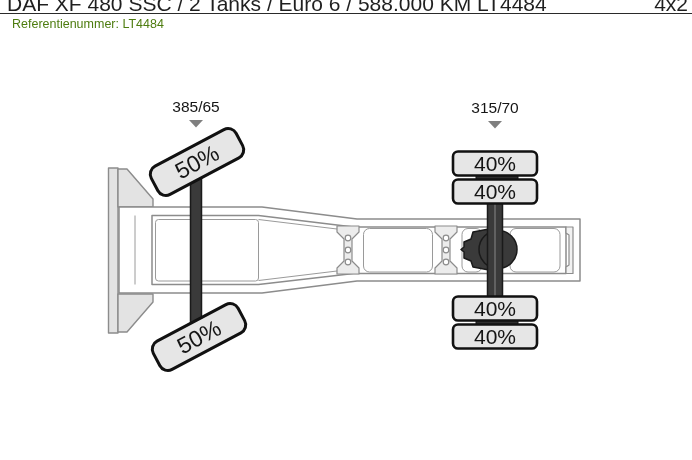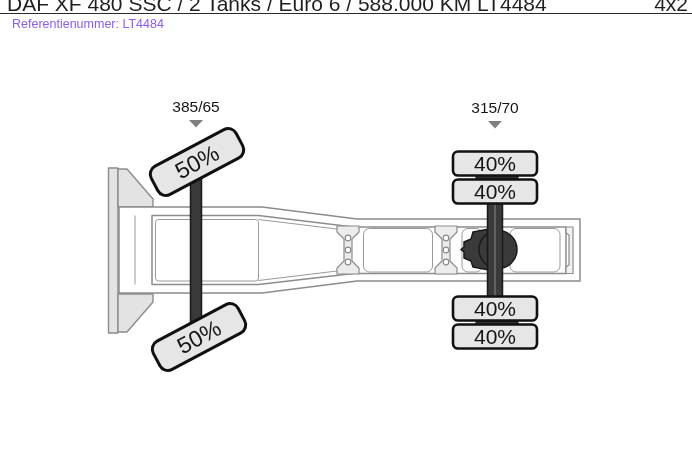--- a/index.html
+++ b/index.html
@@ -10,21 +10,21 @@
   .title-row{
     position:absolute;top:-7px;left:7px;right:4px;
     display:flex;justify-content:space-between;align-items:flex-start;
     font-size:21px;line-height:21px;white-space:nowrap;color:#1f1f1f;
   }
   .separator{
     position:absolute;top:13px;left:0;width:692px;height:0;
     border-top:1.5px solid #2a2a2a;
   }
   .ref-row{
-    position:absolute;top:17px;left:12px;font-size:12.5px;color:#8b5cf6;
+    position:absolute;top:17px;left:12px;font-size:12.5px;color:#4d7c0f;
   }
   svg{position:absolute;left:0;top:0;}
   svg text{font-family:"Liberation Sans","DejaVu Sans",sans-serif;fill:#151515;}
   .size-label{font-size:15.5px;}
   .cond-front{font-size:23px;}
   .cond-rear{font-size:21px;}
 </style>
 </head>
 <body>
 

